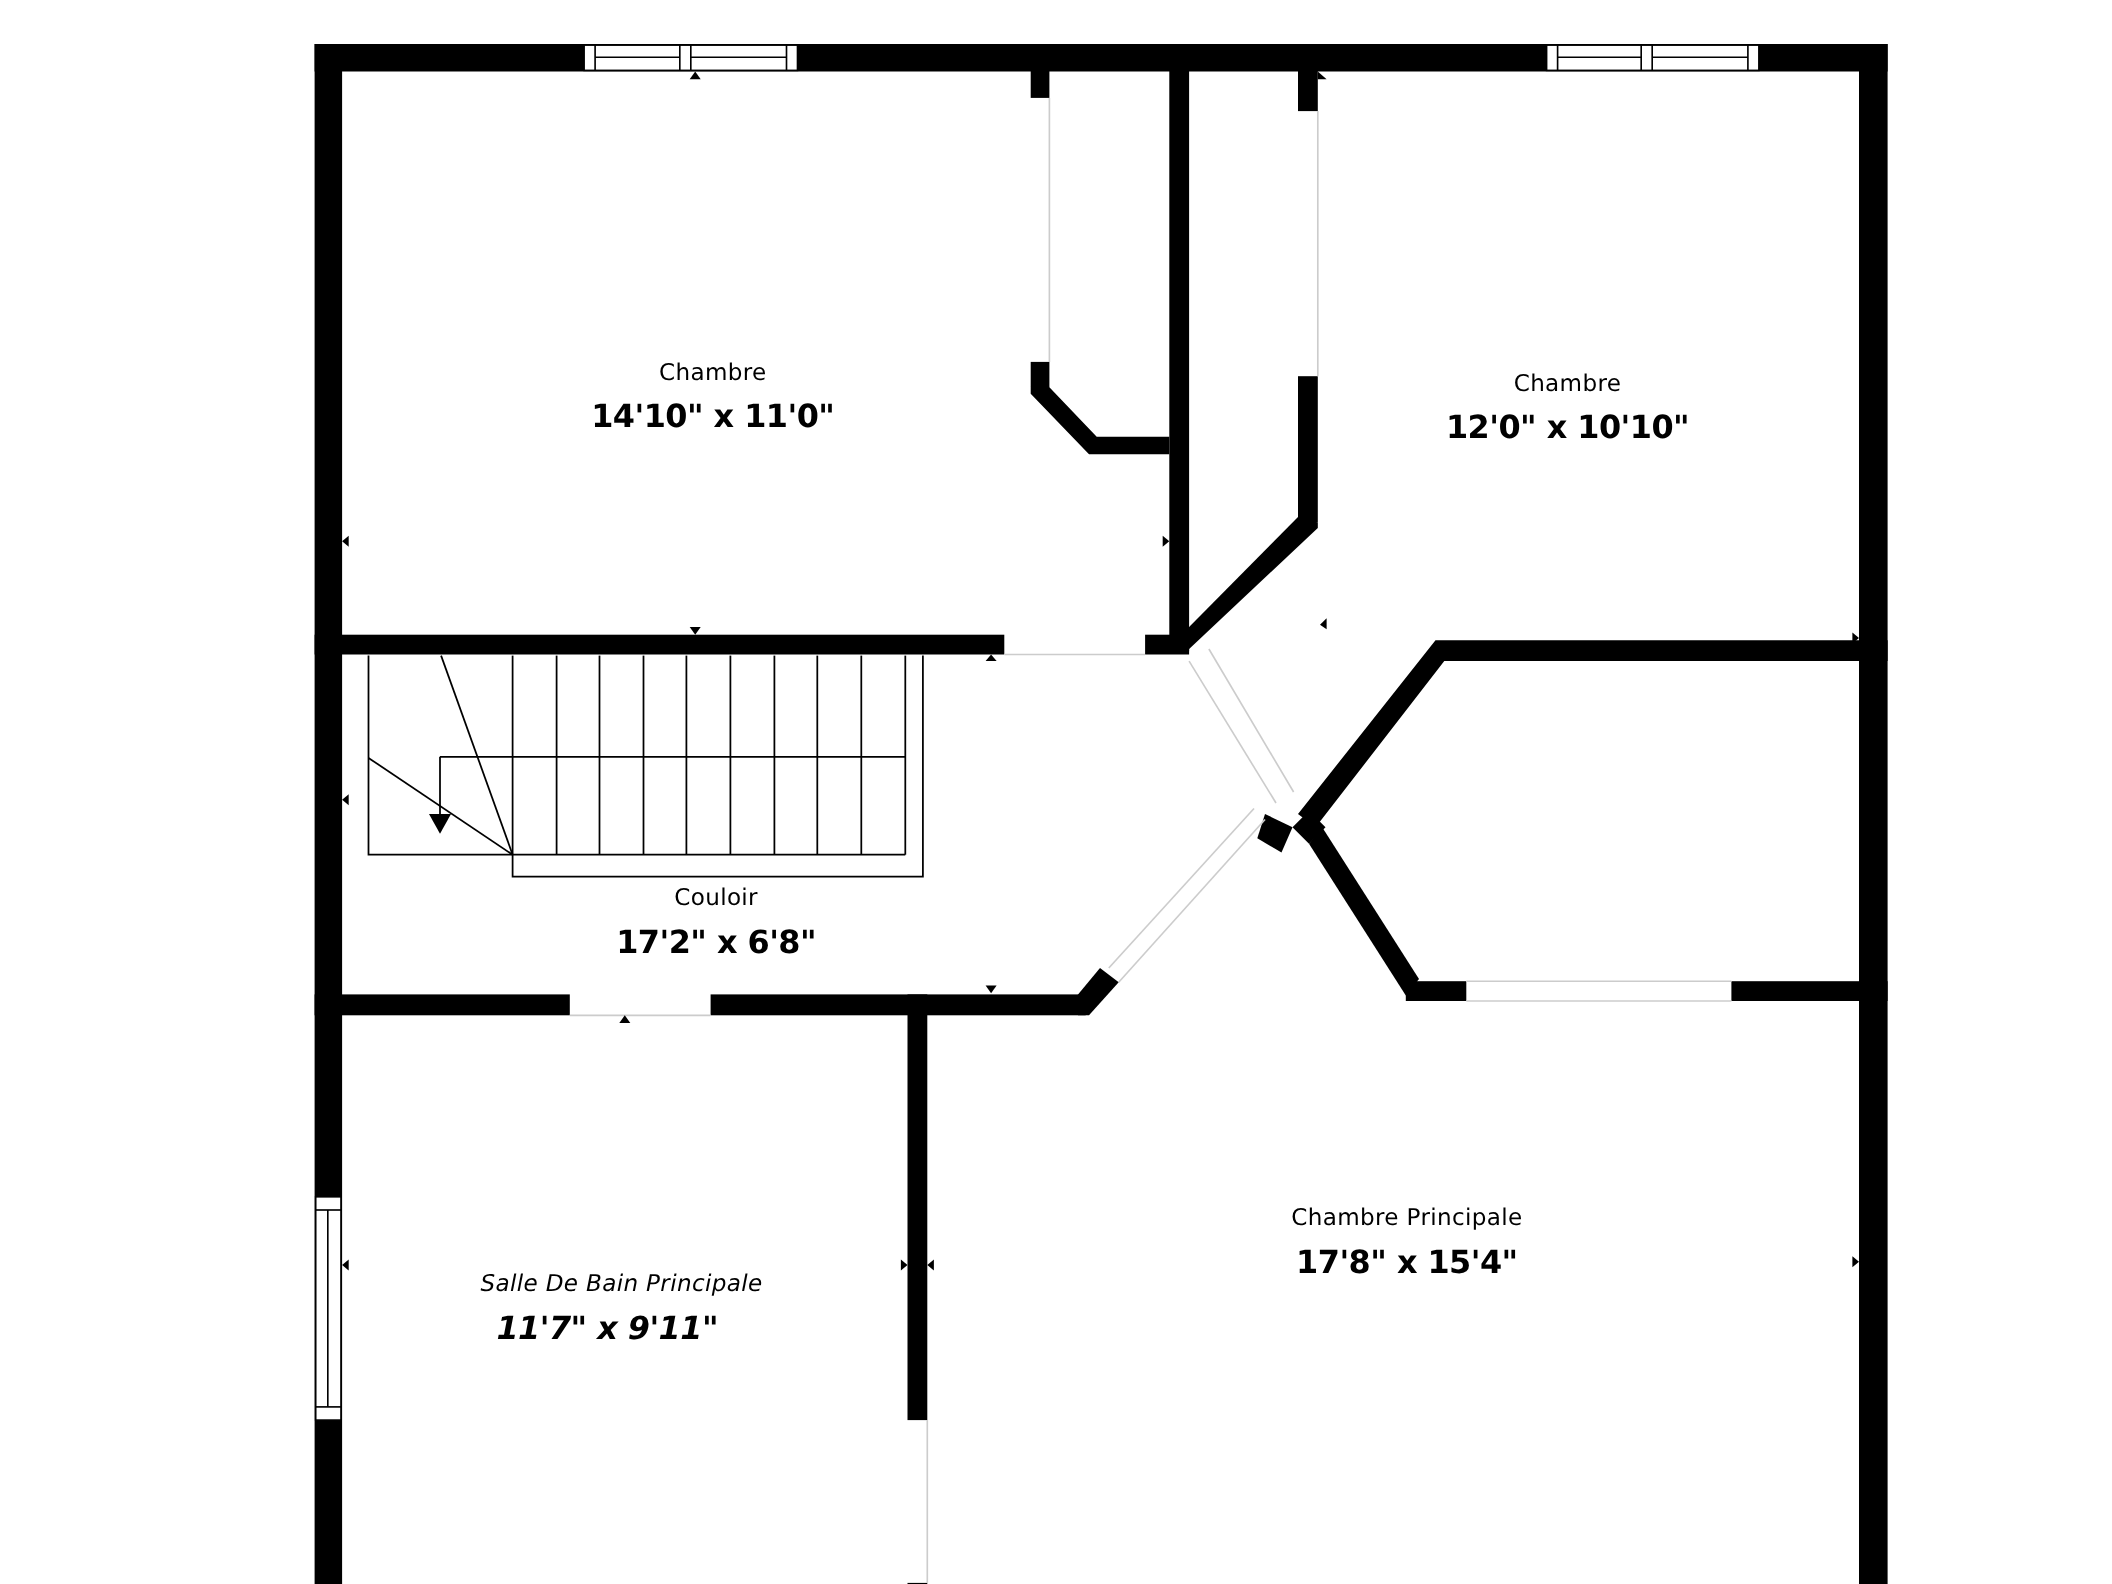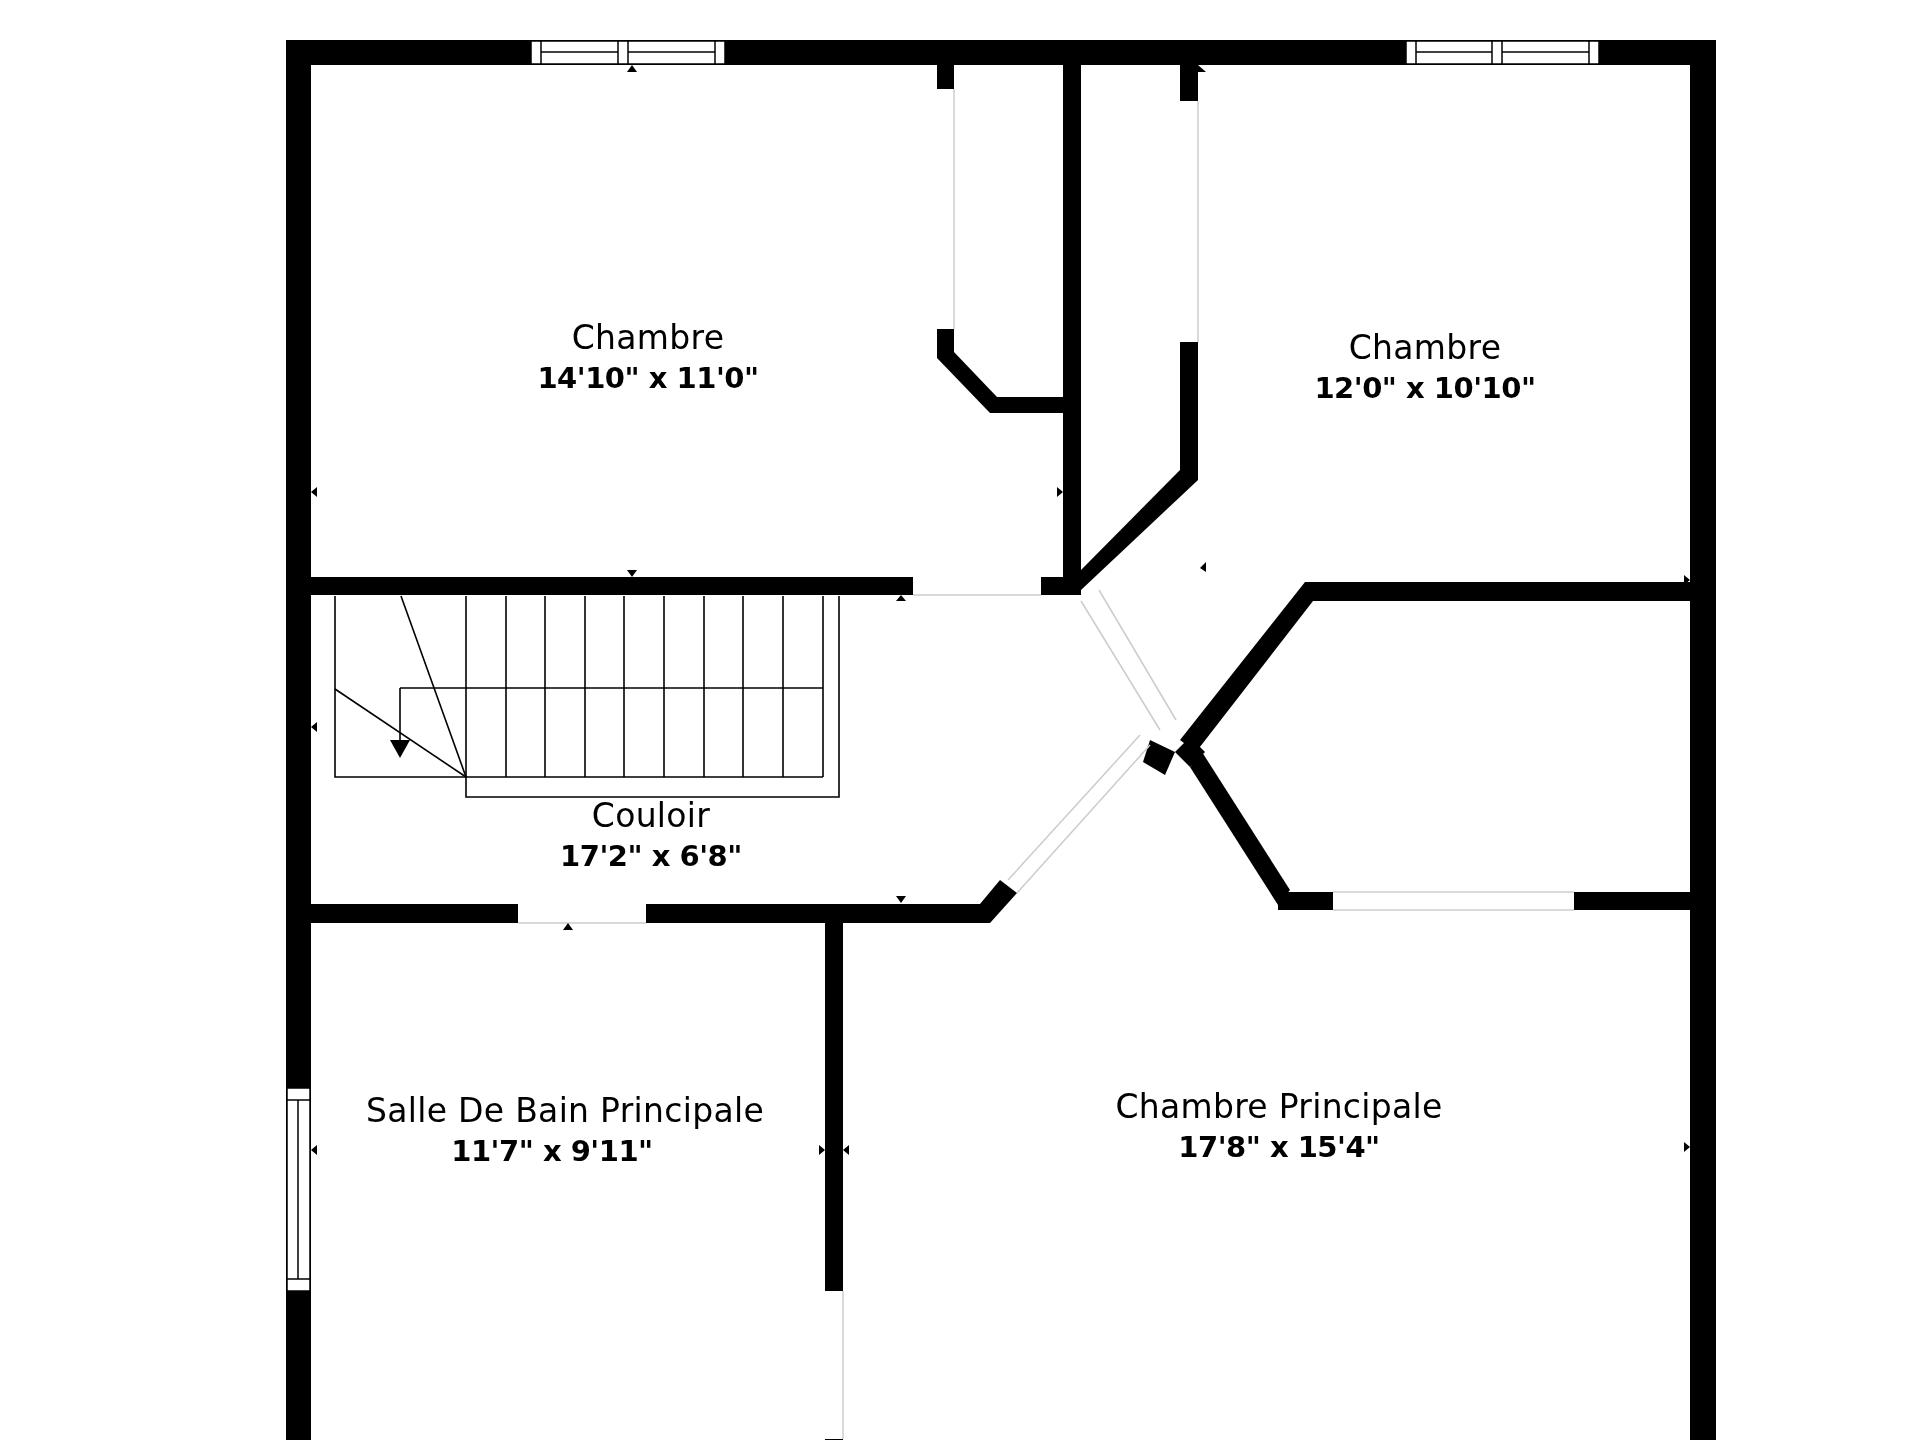--- a/index.html
+++ b/index.html
@@ -1,19 +1,19 @@
 <!DOCTYPE html>
 <html><head>
 <meta charset="utf-8">
 <style>
   html, body { margin: 0; padding: 0; background: #ffffff; }
   body { width: 1920px; height: 1440px; position: relative; overflow: hidden; font-family: "DejaVu Sans", sans-serif; }
   svg { position: absolute; left: 0; top: 0; }
   .room-label { position: absolute; text-align: center; color: #000; white-space: nowrap; transform: translateX(-50%); }
-  .room-name { font-family: "DejaVu Sans", sans-serif; font-size: 33px; font-weight: normal; letter-spacing: 0.3px; display: block; line-height: 40px; }
+  .room-name { font-family: "DejaVu Sans", sans-serif; font-size: 21px; font-weight: normal; letter-spacing: 0.3px; display: block; line-height: 40px; }
   .room-dim { font-family: "DejaVu Sans", sans-serif; font-size: 29px; font-weight: bold; display: block; line-height: 40px; letter-spacing: -0.5px; }
 </style>
 </head>
 <body>
 
 <svg width="1920" height="1440" viewBox="0 0 1920 1440" xmlns="http://www.w3.org/2000/svg">
   <g fill="#000">
 
     <rect x="286" y="40" width="1430" height="25"></rect>
     <rect x="286" y="1450" width="1430" height="29"></rect>
@@ -157,21 +157,21 @@
 <div class="room-label" style="left:1425px; top:328px;">
   <span class="room-name">Chambre</span>
   <span class="room-dim">12'0" x 10'10"</span>
 </div>
 
 <div class="room-label" style="left:651px; top:796px;text-align:center;">
   <span class="room-name">Couloir</span>
   <span class="room-dim">17'2" x 6'8"</span>
 </div>
 
-<div class="room-label" style="left:565px; top:1091px;">
+<div class="room-label" style="left:565px; top:1147px;font-style:italic;">
   <span class="room-name">Salle De Bain Principale</span>
   <span class="room-dim" style="margin-left:-26px;">11'7" x 9'11"</span>
 </div>
 
 <div class="room-label" style="left:1279px; top:1087px;">
   <span class="room-name">Chambre Principale</span>
   <span class="room-dim">17'8" x 15'4"</span>
 </div>
 
 </body></html>

